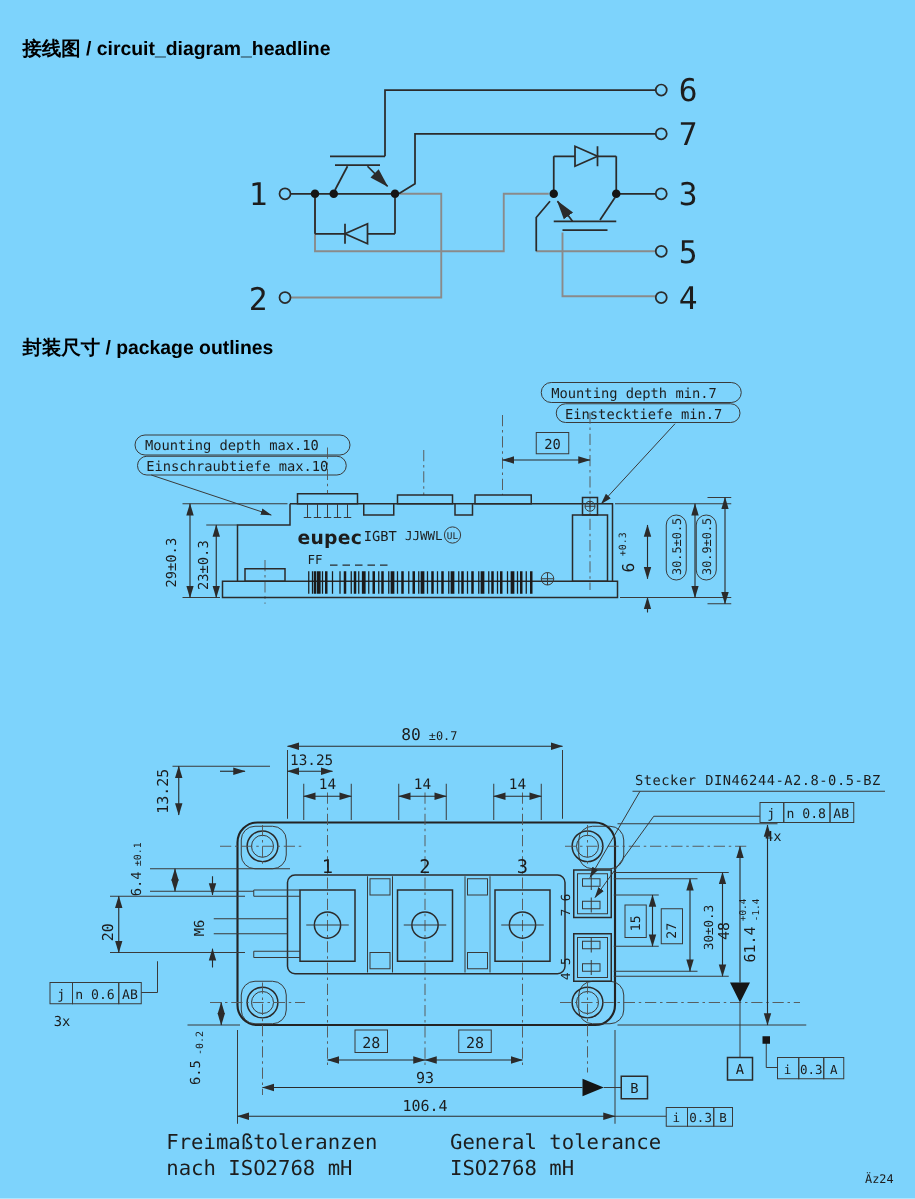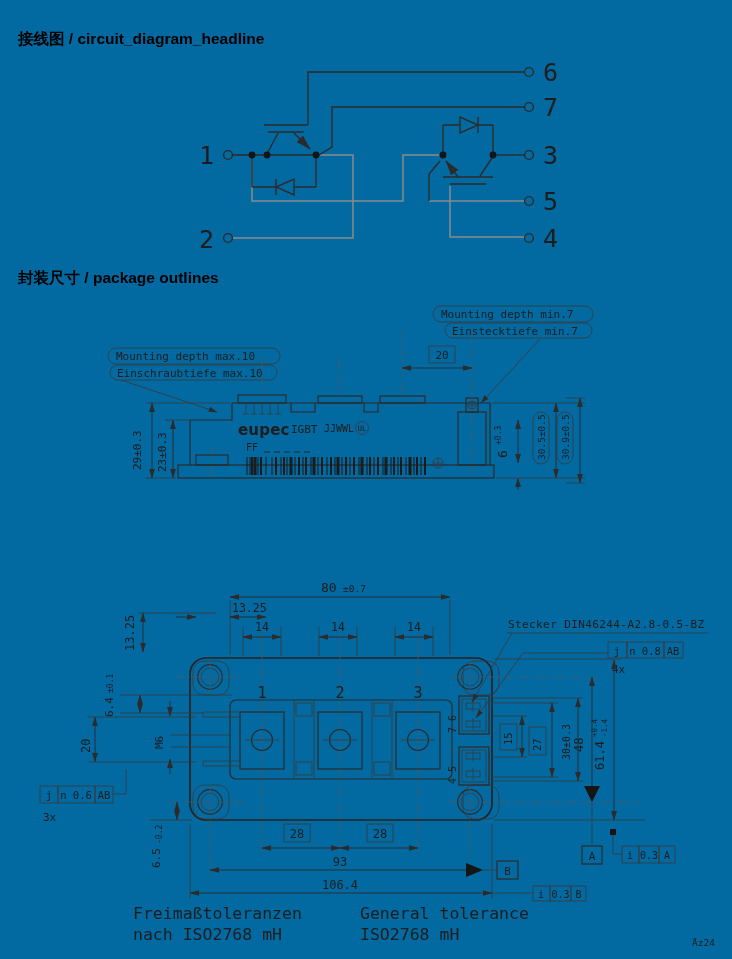--- a/index.html
+++ b/index.html
@@ -1,16 +1,16 @@
 <!DOCTYPE html>
 <html><head>
 <meta charset="utf-8">
 <style>
   html,body{margin:0;padding:0;background:#fff;}
-  .page{position:relative;width:732px;height:959px;background:#0369a1;overflow:hidden;}
+  .page{position:relative;width:732px;height:959px;background:#7dd3fc;overflow:hidden;}
   svg{display:block;}
   .ln{stroke:#2b2b2b;stroke-width:1.2;fill:none;}
   .thk{stroke:#232323;stroke-width:1.7;fill:none;}
   .blk{stroke:#2b2b2b;stroke-width:1.4;fill:none;}
   .thin{stroke:#3a3a3a;stroke-width:0.8;fill:none;}
   .dim{stroke:#2b2b2b;stroke-width:0.9;fill:none;}
   .cl{stroke:#555;stroke-width:0.75;fill:none;stroke-dasharray:9 3 2 3;}
   .gray{stroke:#8a8a8a;stroke-width:1.5;fill:none;}
   .dash{stroke:#2b2b2b;stroke-width:1;fill:none;stroke-dasharray:6 4;}
   text{font-family:"DejaVu Sans Mono","Liberation Mono",monospace;fill:#1d1d1d;}

